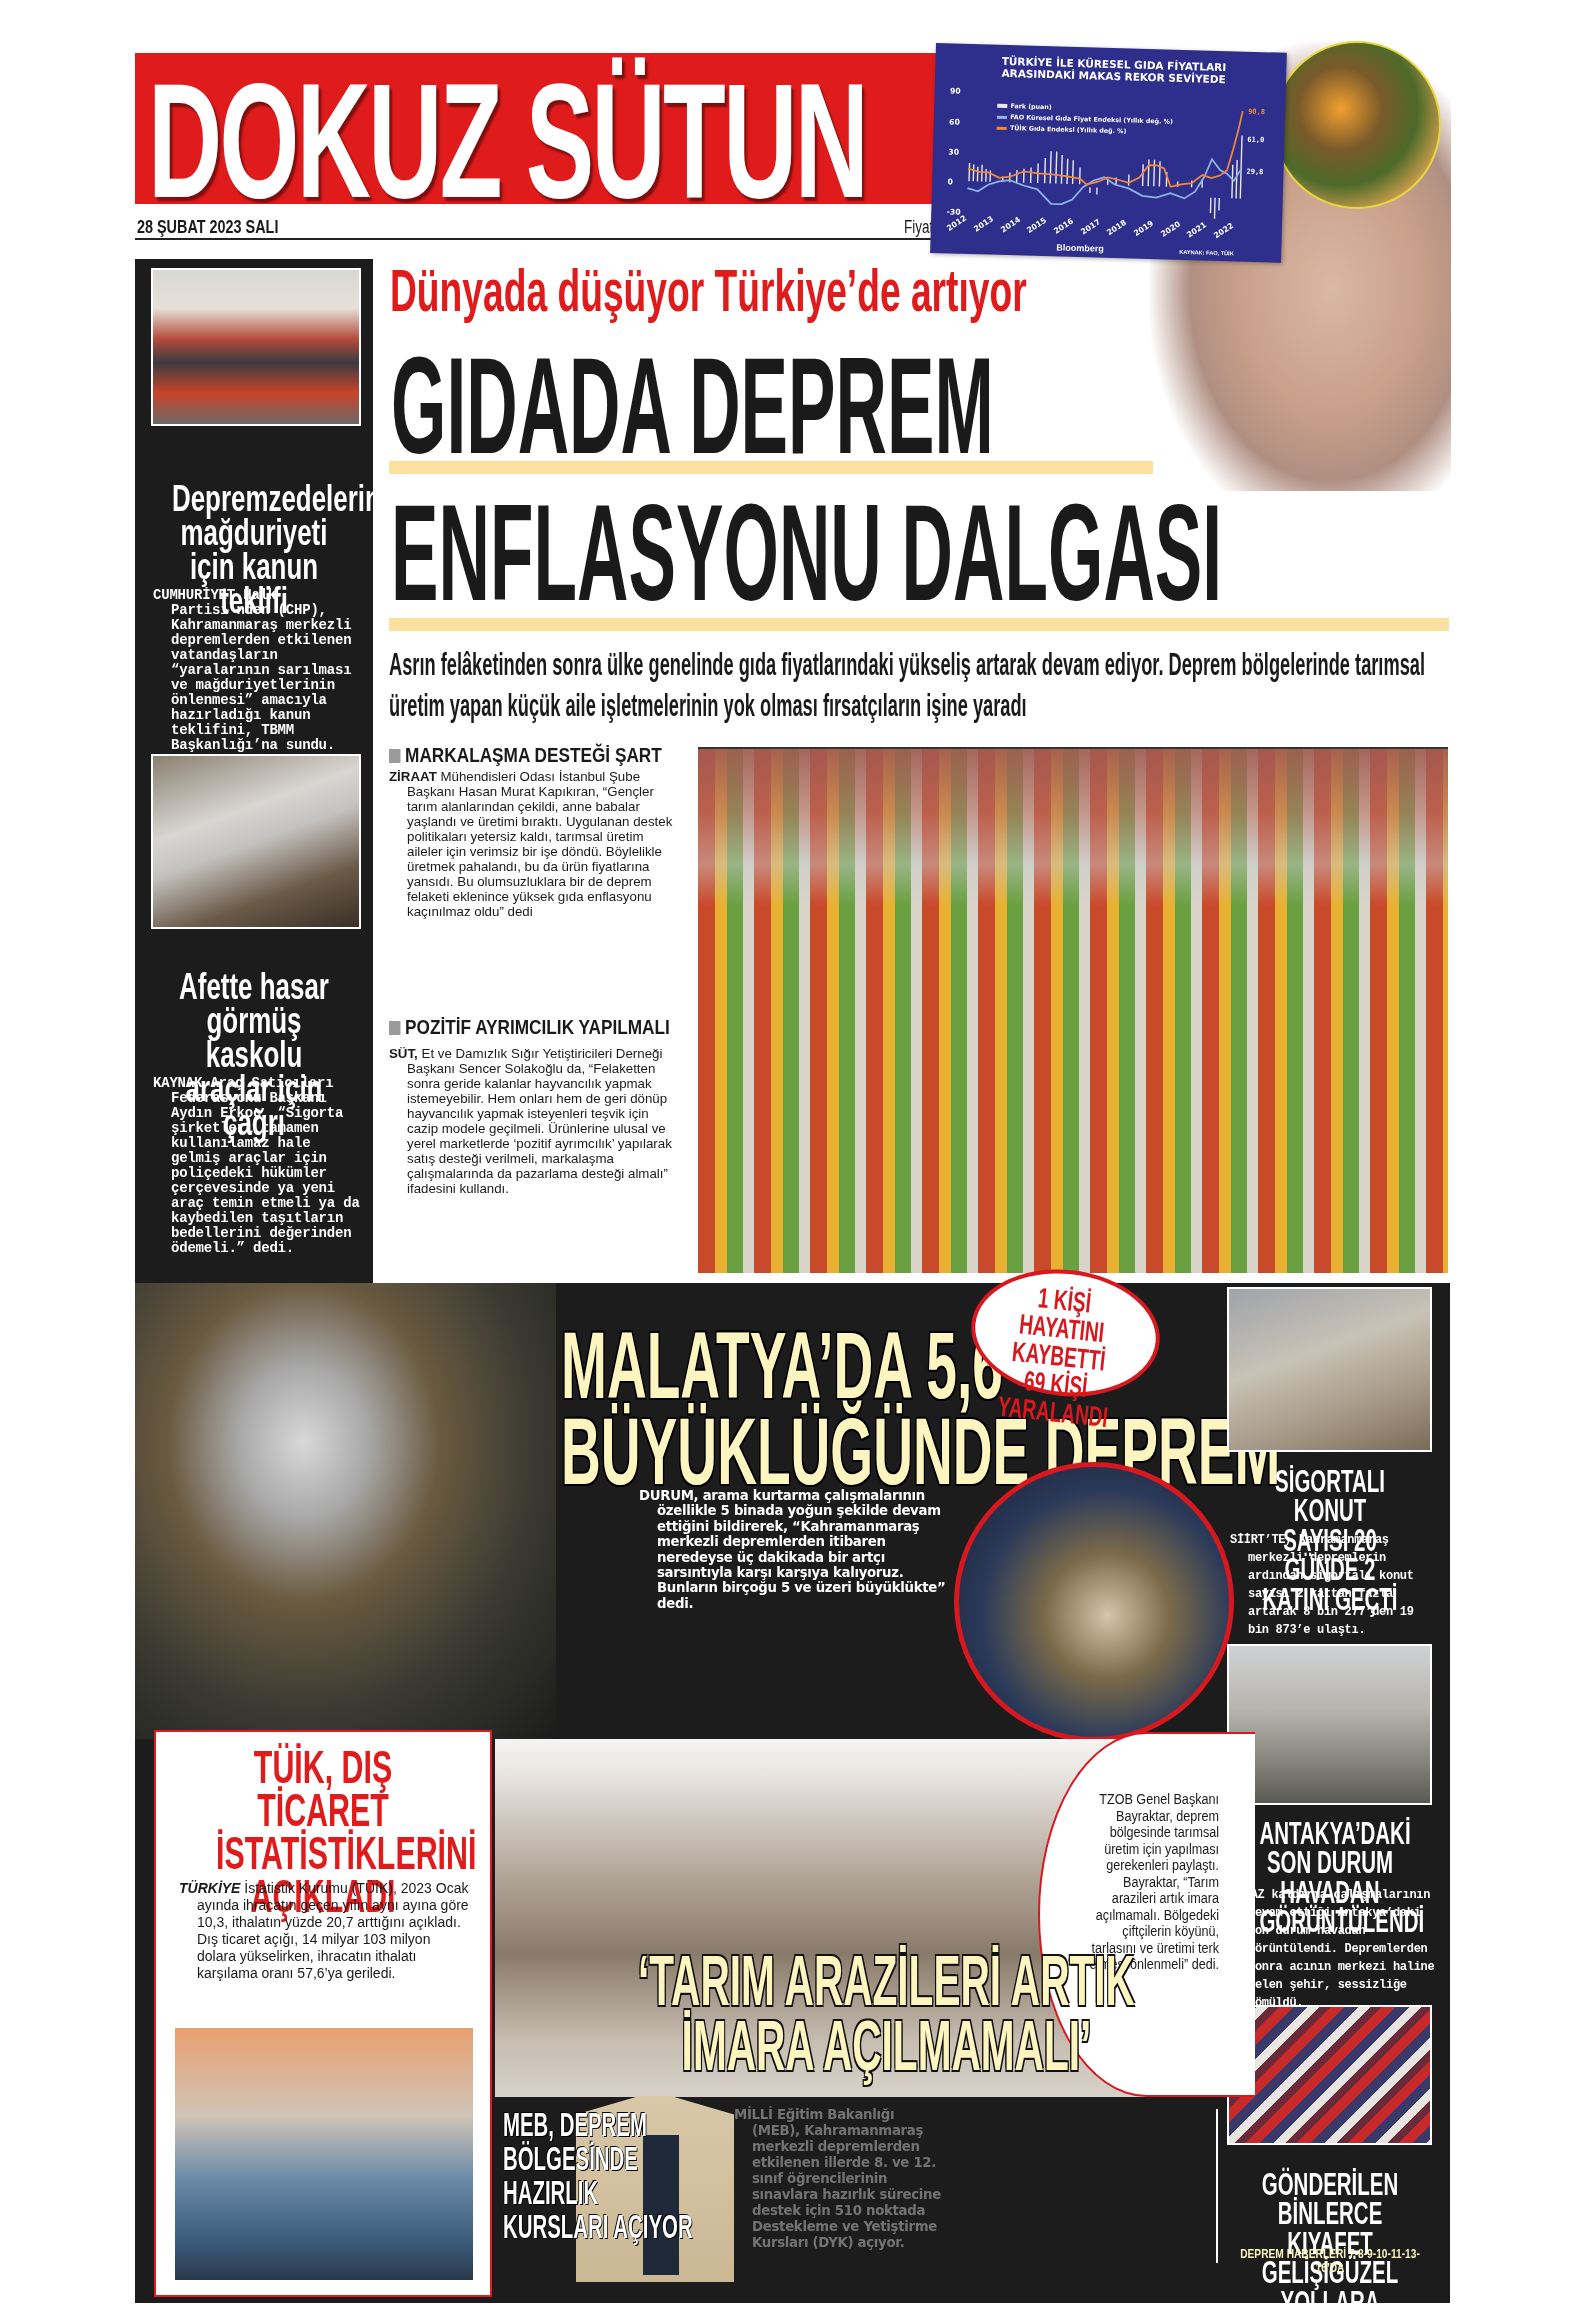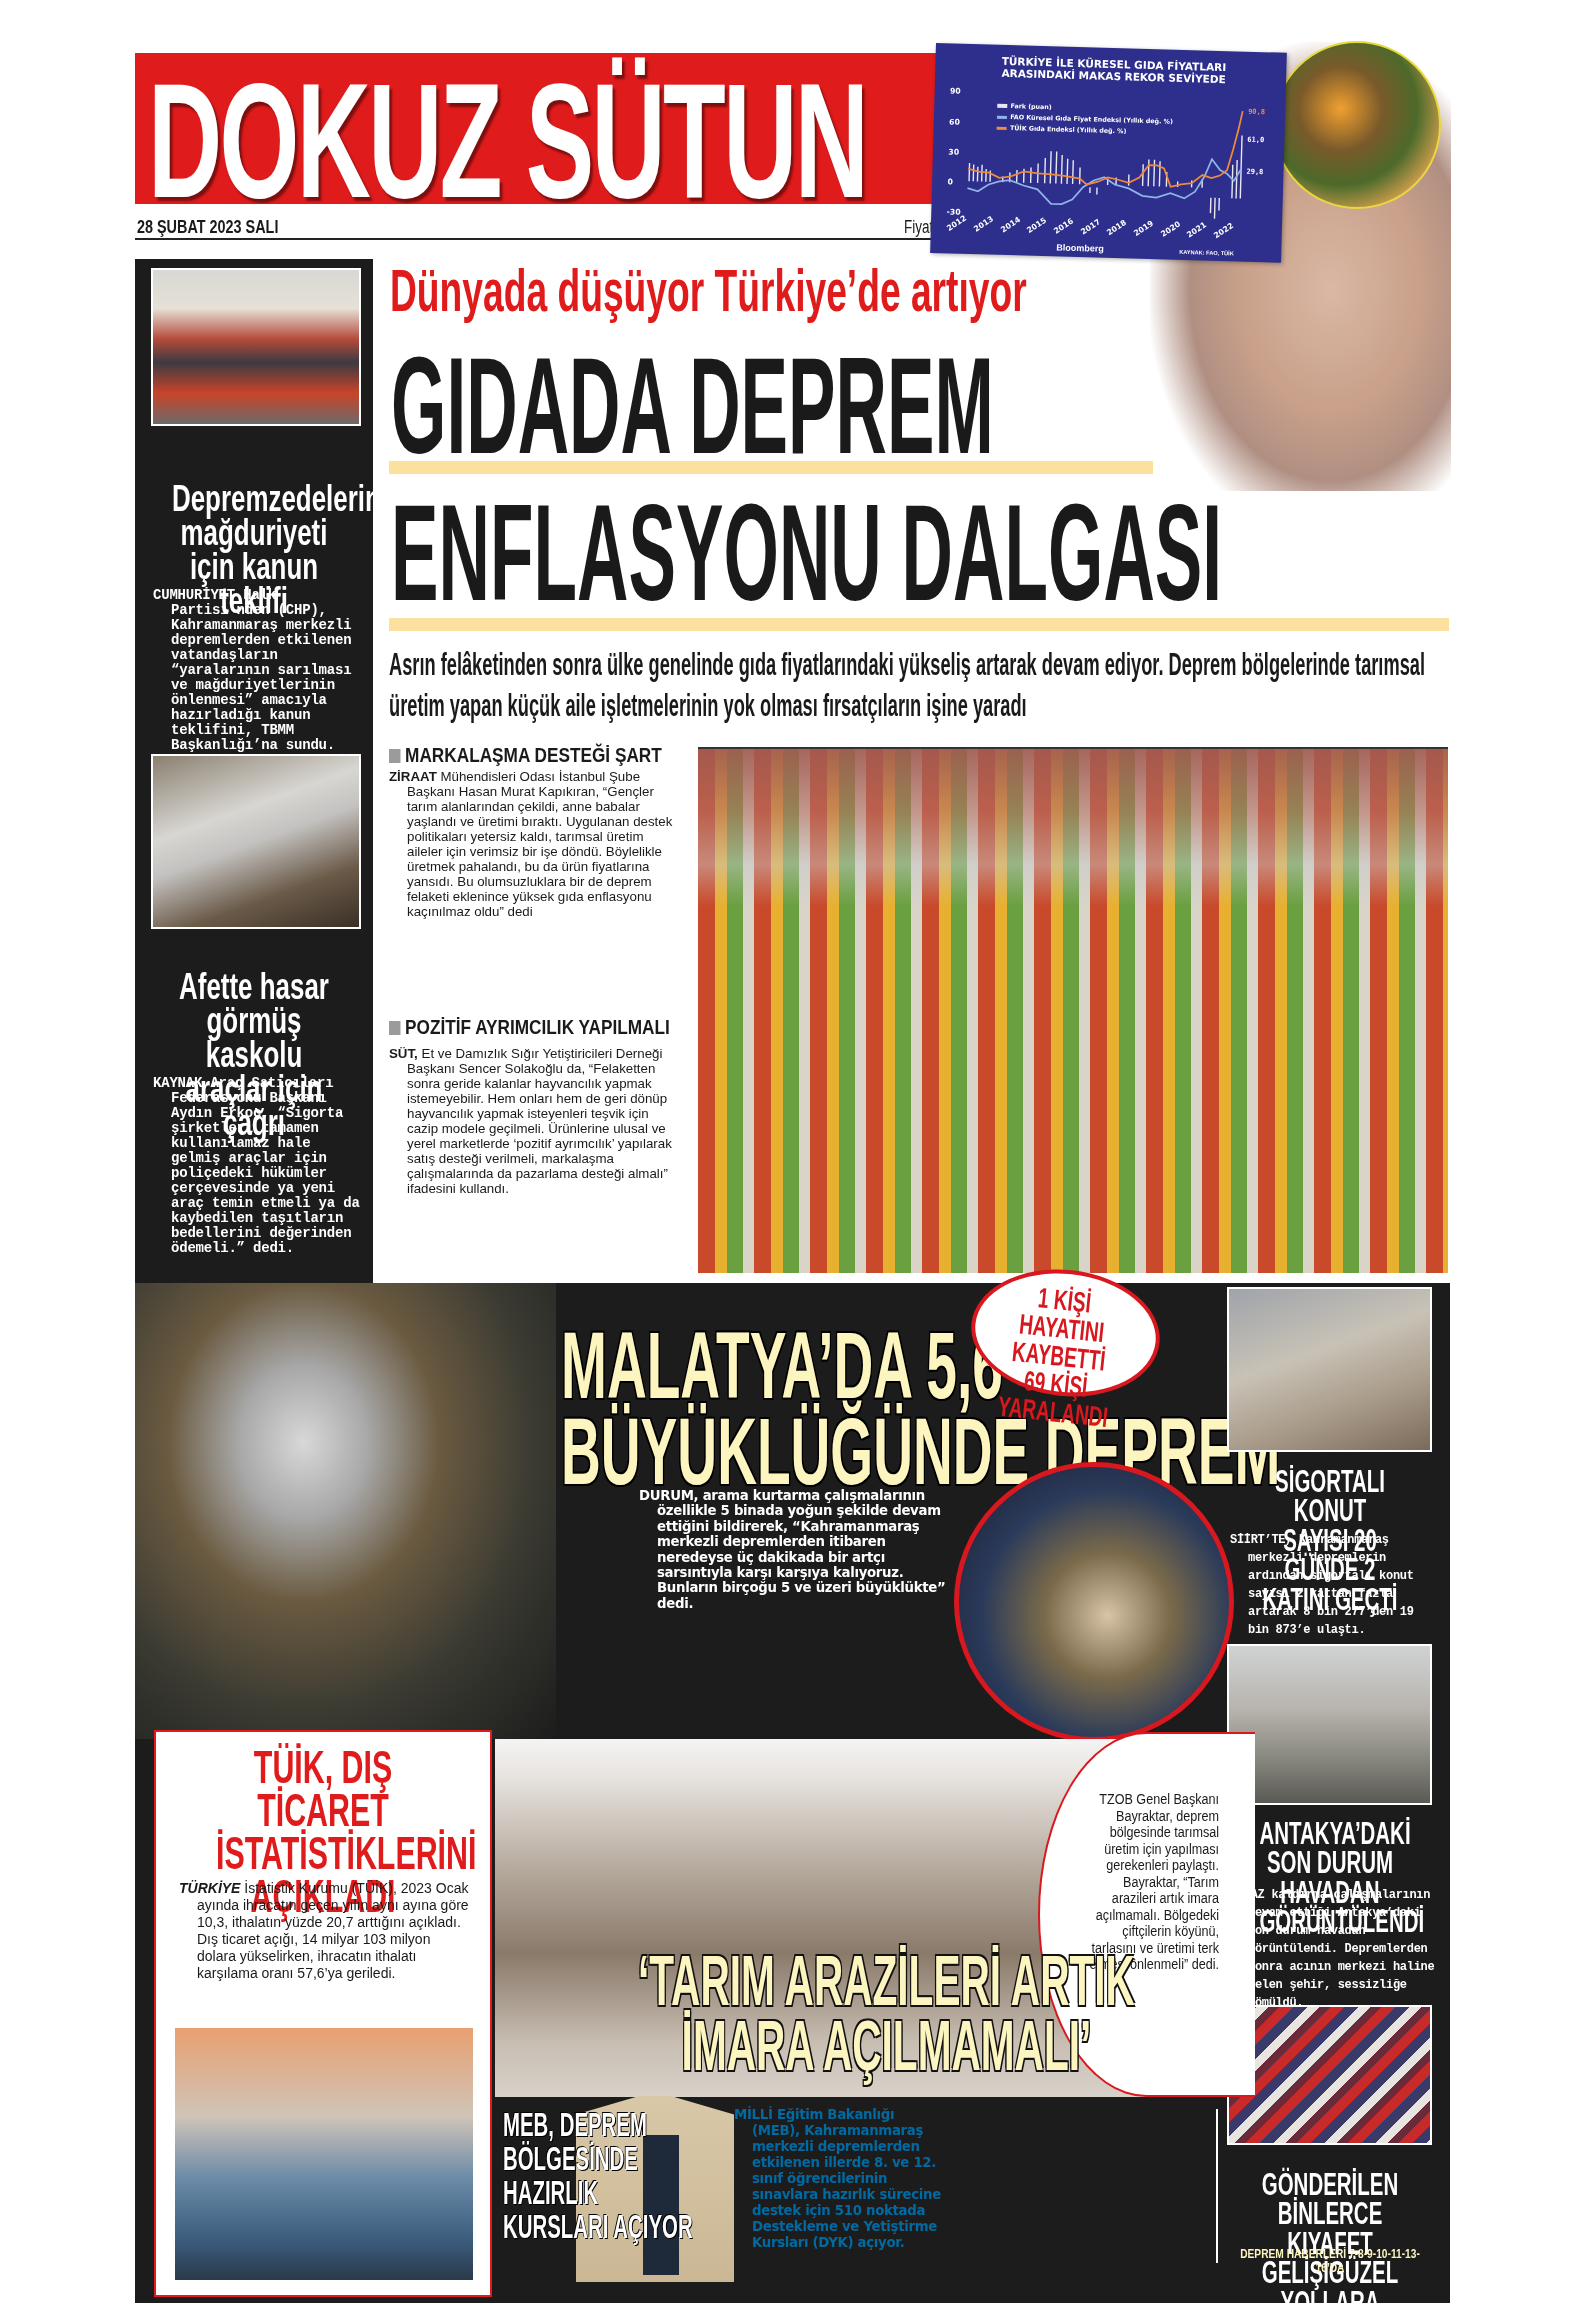--- a/index.html
+++ b/index.html
@@ -96,21 +96,21 @@
     background: linear-gradient(180deg, #f4f4f4 0%, #e8e4e0 10%, #b8aca0 35%, #8a7a6a 60%, #c8beb2 85%, #d8d2ca 100%); }
   #tzob-oval { left: 1038px; top: 1732px; width: 217px; height: 365px; border-radius: 50% 0 0 50% / 50% 0 0 50%; background: #fff; border: 2.8px solid #d8181e; border-right: none; }
   #tzob-text { left: 1066px; top: 1791px; width: 153px; text-align: right; font-size: 14px; line-height: 16.5px; transform: scaleX(0.9); transform-origin: right top; }
   #tarim-head { left: 638px; top: 1949px; font-size: 70px; font-weight: 900; color: #fdf5c0; line-height: 65px; transform: scaleX(0.58); transform-origin: left top; white-space: nowrap; text-align: center;
     text-shadow: -2.1px -2.1px 0 #111, 2.1px -2.1px 0 #111, -2.1px 2.1px 0 #111, 2.1px 2.1px 0 #111; }
 
   
   #tent-photo { left: 576px; top: 2096px; width: 158px; height: 186px; background: linear-gradient(180deg, #d8c8a8 0%, #cbb794 100%); clip-path: polygon(0 10%, 40% 0, 60% 0, 100% 10%, 100% 100%, 0 100%); }
   #tent-door { left: 643px; top: 2135px; width: 36px; height: 140px; background: #1e2a3a; }
   #meb-head { left: 503px; top: 2107px; width: 182px; color: #fff; font-size: 34px; font-weight: 900; line-height: 34px; transform: scaleX(0.6); transform-origin: left top; text-shadow: -1.4px -1.4px 0 #000, 1.4px 1.4px 0 #000; white-space: nowrap; }
-  #meb-body { left: 734px; top: 2107px; width: 210px; color: #0369a1; font-size: 13.3px; font-weight: 700; line-height: 16px; font-family: "DejaVu Sans", sans-serif; letter-spacing: -0.3px; }
+  #meb-body { left: 734px; top: 2107px; width: 210px; color: #737373; font-size: 13.3px; font-weight: 700; line-height: 16px; font-family: "DejaVu Sans", sans-serif; letter-spacing: -0.3px; }
   #meb-divider { left: 1216px; top: 2109px; width: 2.1px; height: 154px; background: #fff; }
 </style>
 </head>
 <body>
 
 <div id="masthead" class="abs">
   <div class="logo">DOKUZ SÜTUN</div>
 </div>
 <div id="dateline" class="abs">28 ŞUBAT 2023 SALI</div>
 <div id="price" class="abs">Fiyatı: 75 Kuruş</div>

